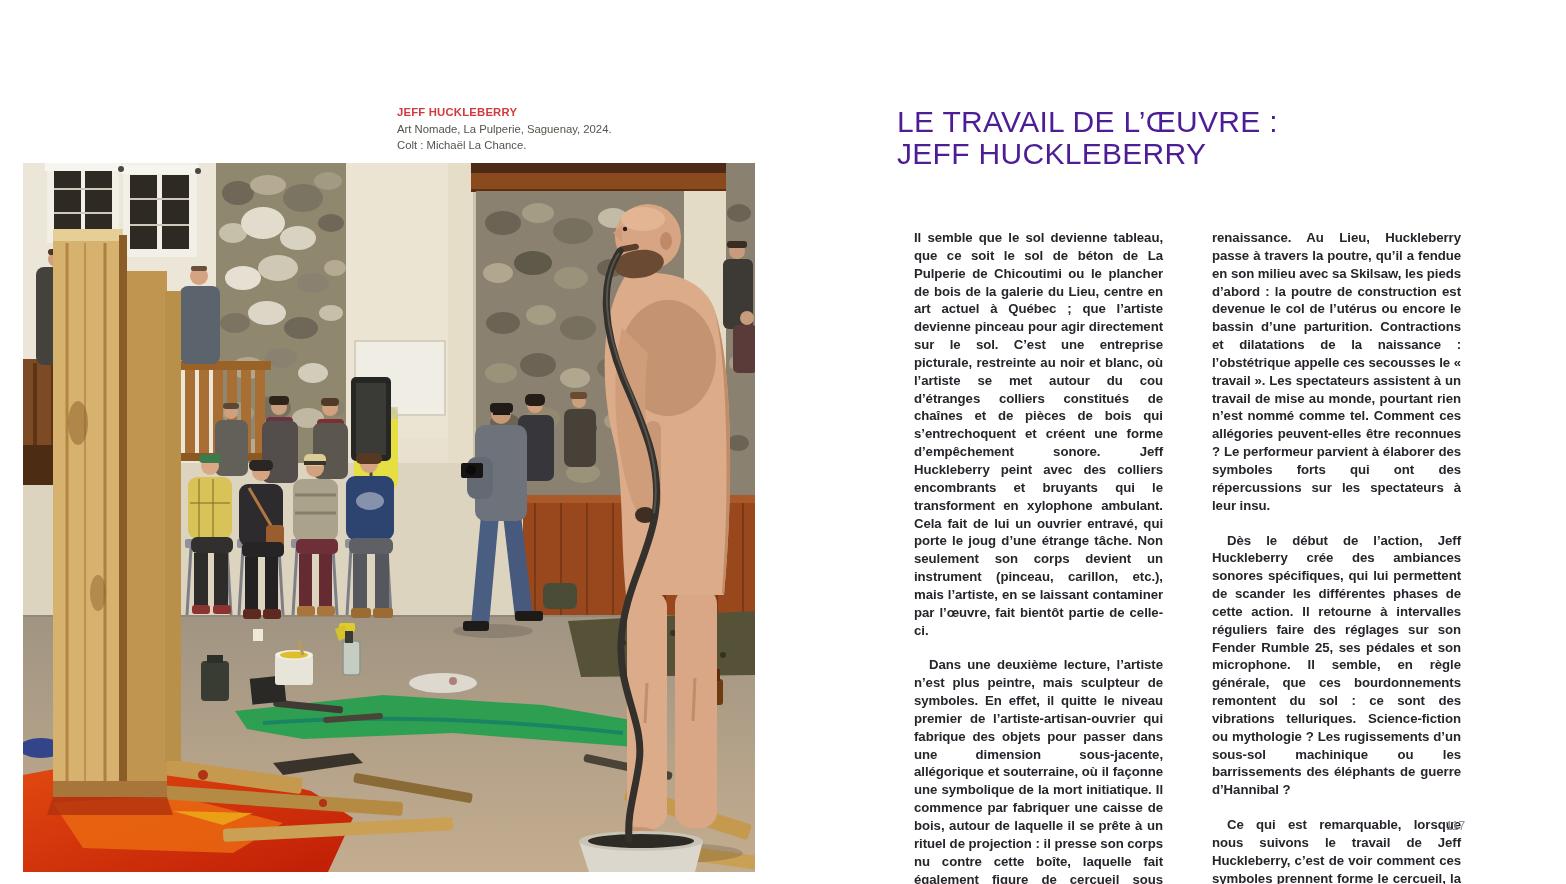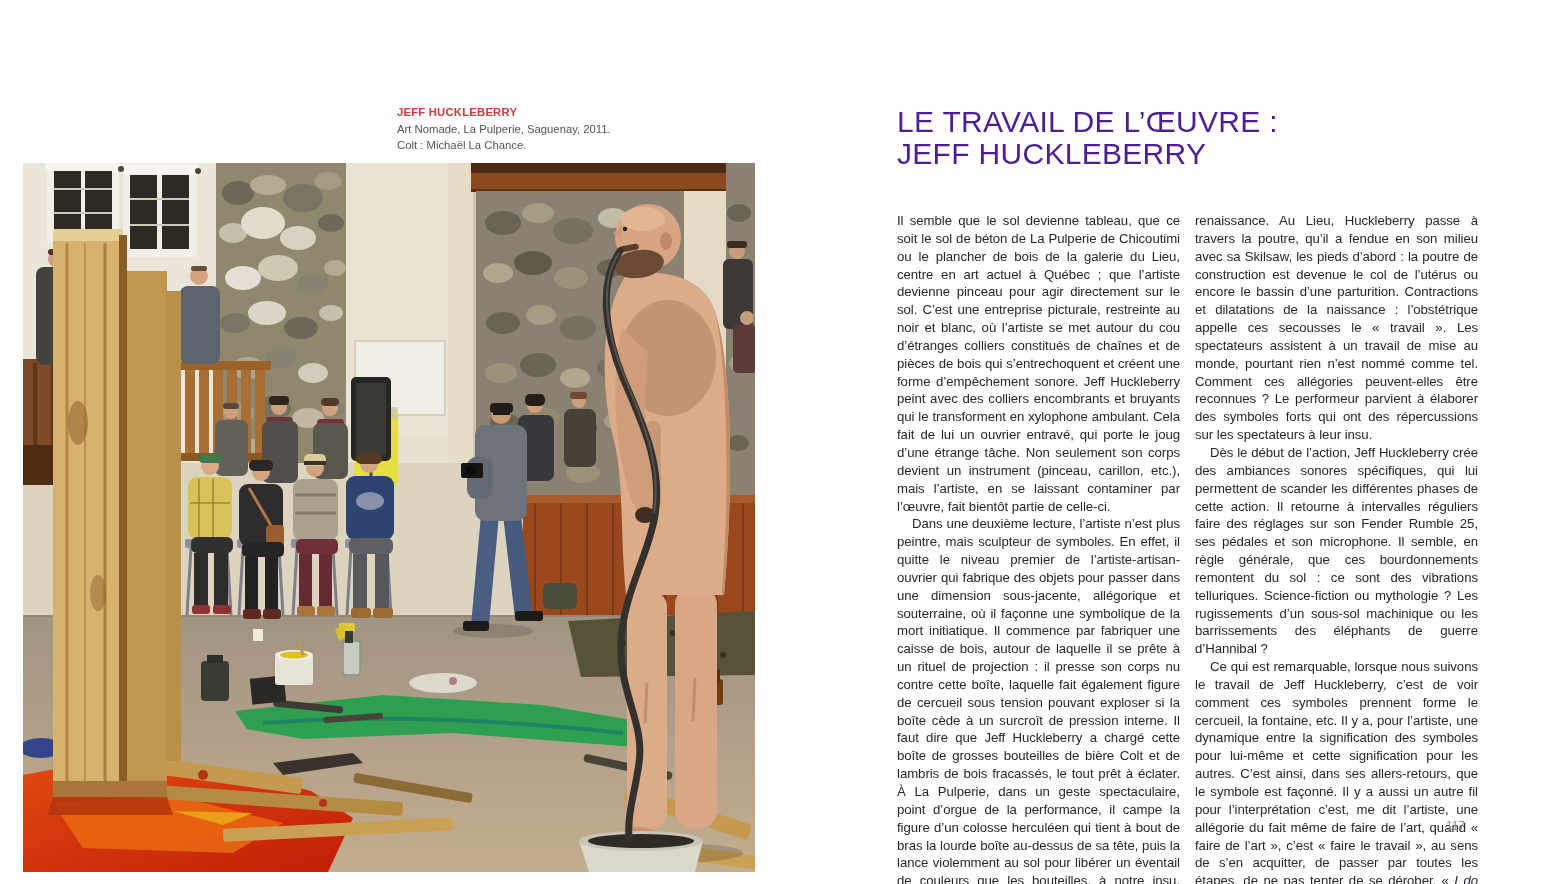--- a/index.html
+++ b/index.html
@@ -16,33 +16,33 @@
   .caption{position:absolute;left:397px;top:104px;width:350px;
     font-size:11.3px;line-height:16.5px;color:#57524b;}
   .caption .artist{color:#d13a3d;font-weight:bold;letter-spacing:.2px;}
 
   
   .title{position:absolute;left:897px;top:106px;width:581px;text-align:left;
     font-size:30px;line-height:32px;color:#4c1d95;letter-spacing:.3px;font-weight:400;}
   .columns{position:absolute;left:897px;top:212px;width:581px;display:flex;gap:15px;}
   .col{width:283px;font-size:13.2px;line-height:17.85px;text-align:justify;
     color:#29242b;letter-spacing:-0.05px;}
-  .col p{margin:0;}
+  .col p{margin:17px;font-weight:bold;}
   .col p.indent{text-indent:15px;}
   .italic{font-style:italic;}
   .pagenum{position:absolute;left:1446px;top:819px;font-size:12px;color:#8f8f9c;}
 </style>
 </head>
 <body>
 
 <div class="spread">
 
   <div class="caption">
     <div class="artist">JEFF HUCKLEBERRY</div>
-    <div>Art Nomade, La Pulperie, Saguenay, 2011.</div>
+    <div>Art Nomade, La Pulperie, Saguenay, 2024.</div>
     <div>Colt : Michaël La Chance.</div>
   </div>
 
   <div class="photo-frame">
     <svg viewBox="0 0 732 709" preserveAspectRatio="none">
       <defs>
         <linearGradient id="fg" x1="0" y1="0" x2="0" y2="1">
           <stop offset="0" stop-color="#a09482"></stop>
             <stop offset="1" stop-color="#c4ad8f"></stop>
         </linearGradient>

